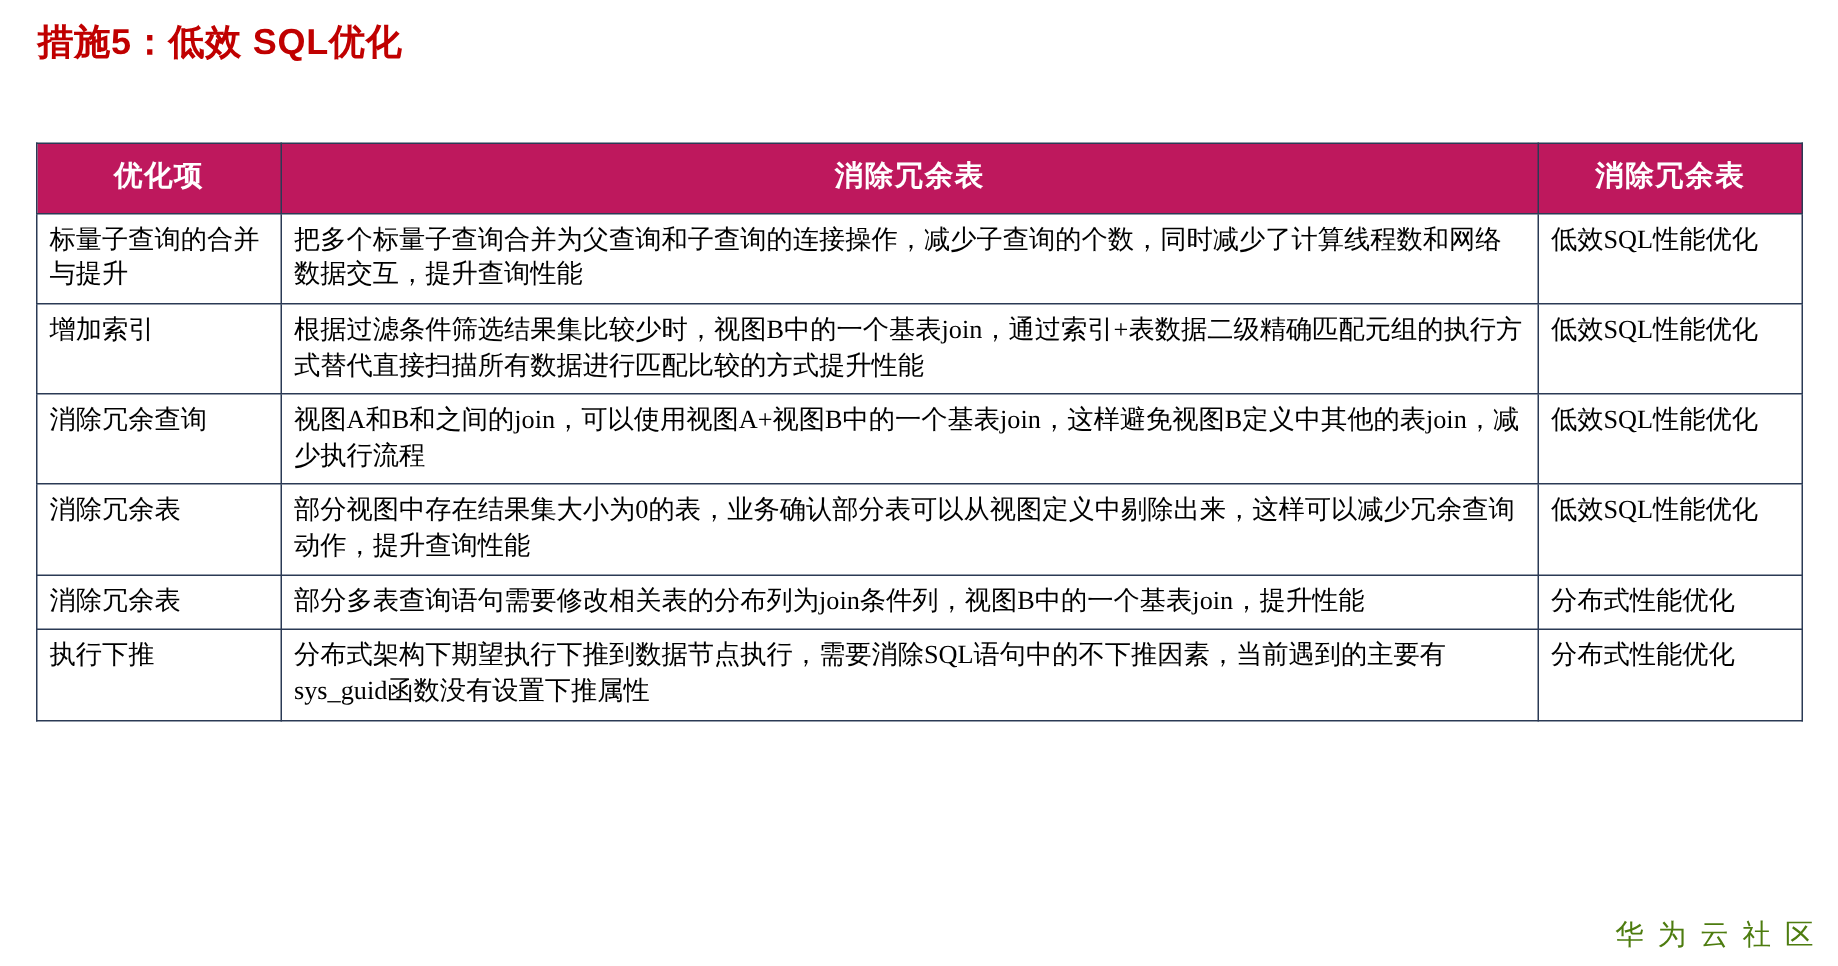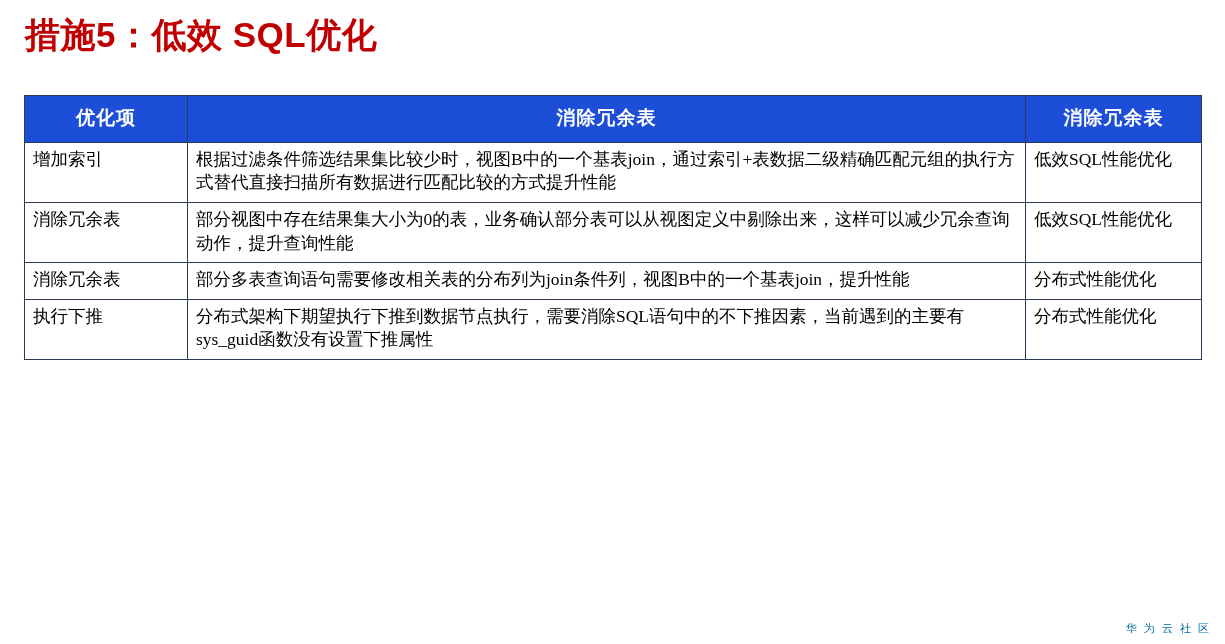--- a/index.html
+++ b/index.html
@@ -13,21 +13,21 @@
     font-family: "Liberation Serif", "DejaVu Serif", serif;
     position: relative;
     overflow: hidden;
   }
   .page-title {
     position: absolute;
     left: 25px;
     top: 12px;
     font-family: "Liberation Sans", "DejaVu Sans", sans-serif;
     font-weight: bold;
-    font-size: 35px;
+    font-size: 24px;
     color: #c00000;
     letter-spacing: 0.5px;
     white-space: nowrap;
   }
   .table-wrap {
     position: absolute;
     left: 24px;
     top: 95px;
     width: 1177px;
   }
@@ -39,21 +39,21 @@
   table.opt-table th,
   table.opt-table td {
     border: 1px solid #2b3a55;
     vertical-align: top;
     padding: 5px 8px 7px 8px;
     font-size: 17.5px;
     line-height: 1.35;
     color: #000000;
   }
   table.opt-table thead th {
-    background: #1d4ed8;
+    background: #be185d;
     color: #ffffff;
     font-weight: bold;
     text-align: center;
     vertical-align: middle;
     padding: 9px 8px 11px 8px;
     font-size: 19px;
     letter-spacing: 1px;
   }
   col.c-item { width: 163px; }
   col.c-desc { width: 838px; }
@@ -67,22 +67,22 @@
   }
   td.cell-cat {
     text-align: left;
     white-space: nowrap;
   }
   .watermark {
     position: absolute;
     right: 14px;
     bottom: 8px;
     font-family: "Liberation Sans", "DejaVu Sans", sans-serif;
-    font-size: 11px;
-    color: #0369a1;
+    font-size: 19px;
+    color: #4d7c0f;
     letter-spacing: 2px;
     white-space: nowrap;
     margin-left: 40px;
   }
 </style>
 </head>
 <body>
 
 <div class="page-title">措施5：低效 SQL优化</div>
 
@@ -95,22 +95,32 @@
     </colgroup>
     <thead>
       <tr>
         <th>优化项</th>
         <th>消除冗余表</th>
         <th>消除冗余表</th>
       </tr>
     </thead>
     <tbody>
       <tr>
+        <td class="cell-item">标量子查询的合并与提升</td>
+        <td class="cell-desc">把多个标量子查询合并为父查询和子查询的连接操作，减少子查询的个数，同时减少了计算线程数和网络数据交互，提升查询性能</td>
+        <td class="cell-cat">低效SQL性能优化</td>
+      </tr>
+      <tr>
         <td class="cell-item">增加索引</td>
         <td class="cell-desc">根据过滤条件筛选结果集比较少时，视图B中的一个基表join，通过索引+表数据二级精确匹配元组的执行方式替代直接扫描所有数据进行匹配比较的方式提升性能</td>
+        <td class="cell-cat">低效SQL性能优化</td>
+      </tr>
+      <tr>
+        <td class="cell-item">消除冗余查询</td>
+        <td class="cell-desc">视图A和B和之间的join，可以使用视图A+视图B中的一个基表join，这样避免视图B定义中其他的表join，减少执行流程</td>
         <td class="cell-cat">低效SQL性能优化</td>
       </tr>
       <tr>
         <td class="cell-item">消除冗余表</td>
         <td class="cell-desc">部分视图中存在结果集大小为0的表，业务确认部分表可以从视图定义中剔除出来，这样可以减少冗余查询动作，提升查询性能</td>
         <td class="cell-cat">低效SQL性能优化</td>
       </tr>
       <tr>
         <td class="cell-item">消除冗余表</td>
         <td class="cell-desc">部分多表查询语句需要修改相关表的分布列为join条件列，视图B中的一个基表join，提升性能</td>

